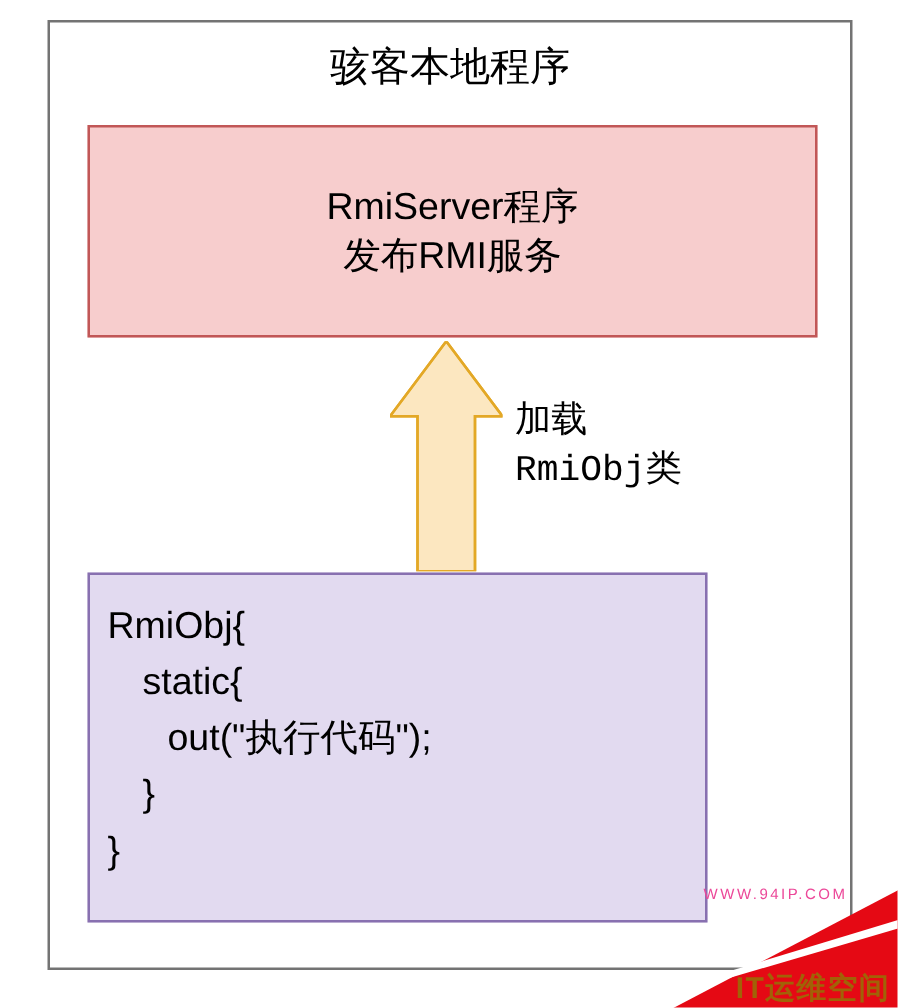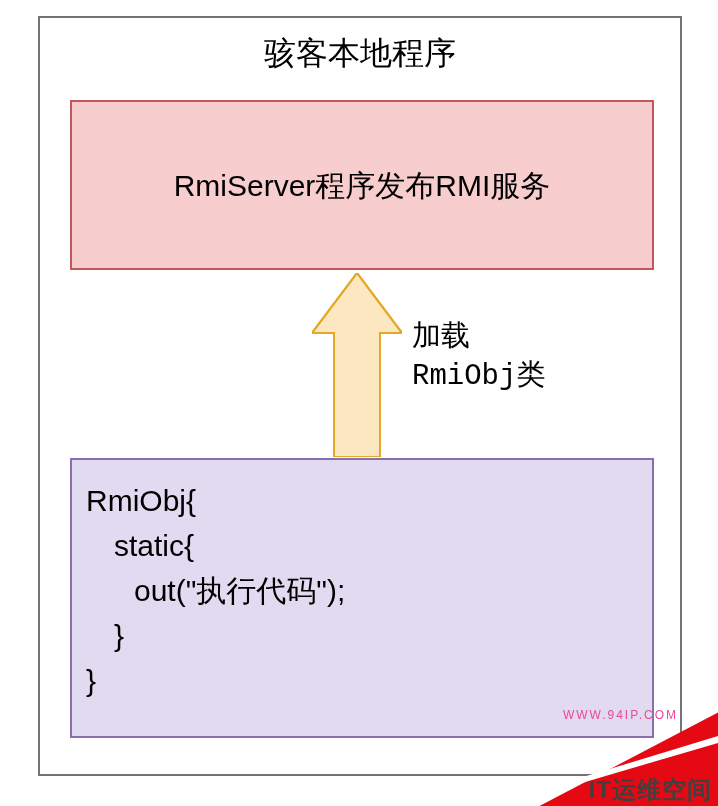--- a/index.html
+++ b/index.html
@@ -28,21 +28,21 @@
     }
     .server-box {
       position: absolute;
       left: 30px;
       top: 82px;
       width: 584px;
       height: 170px;
       background: #f7cdcd;
       border: 2px solid #c15757;
       display: flex;
-      flex-direction: row;
+      flex-direction: column;
       justify-content: center;
       align-items: center;
       font-size: 30px;
       line-height: 1.3;
       color: #000;
     }
     .server-box div { text-align: center; }
     .arrow-container {
       position: absolute;
       left: 272px;
@@ -56,21 +56,21 @@
       top: 300px;
       font-size: 29px;
       line-height: 1.35;
       color: #000;
       font-family: Liberation Mono, monospace;
     }
     .obj-box {
       position: absolute;
       left: 30px;
       top: 440px;
-      width: 584px;
+      width: 496px;
       height: 280px;
       background: #e2daf0;
       border: 2px solid #8870b0;
       padding: 18px 14px;
       font-size: 30px;
       line-height: 1.5;
       color: #000;
       font-family: Arial, sans-serif;
     }
     .obj-box .l1 { padding-left: 0; }
@@ -91,21 +91,21 @@
       width: 280px;
       height: 130px;
     }
     .corner-banner svg { width: 100%; height: 100%; }
     .banner-text {
       position: absolute;
       right: 6px;
       bottom: 0px;
       font-size: 24px;
       font-weight: bold;
-      color: #404040;
+      color: #a16207;
       letter-spacing: 1px;
     }
   </style>
 </head>
 <body>
 
 <div class="outer-box">
   <div class="outer-title">骇客本地程序</div>
 
   <div class="server-box">

